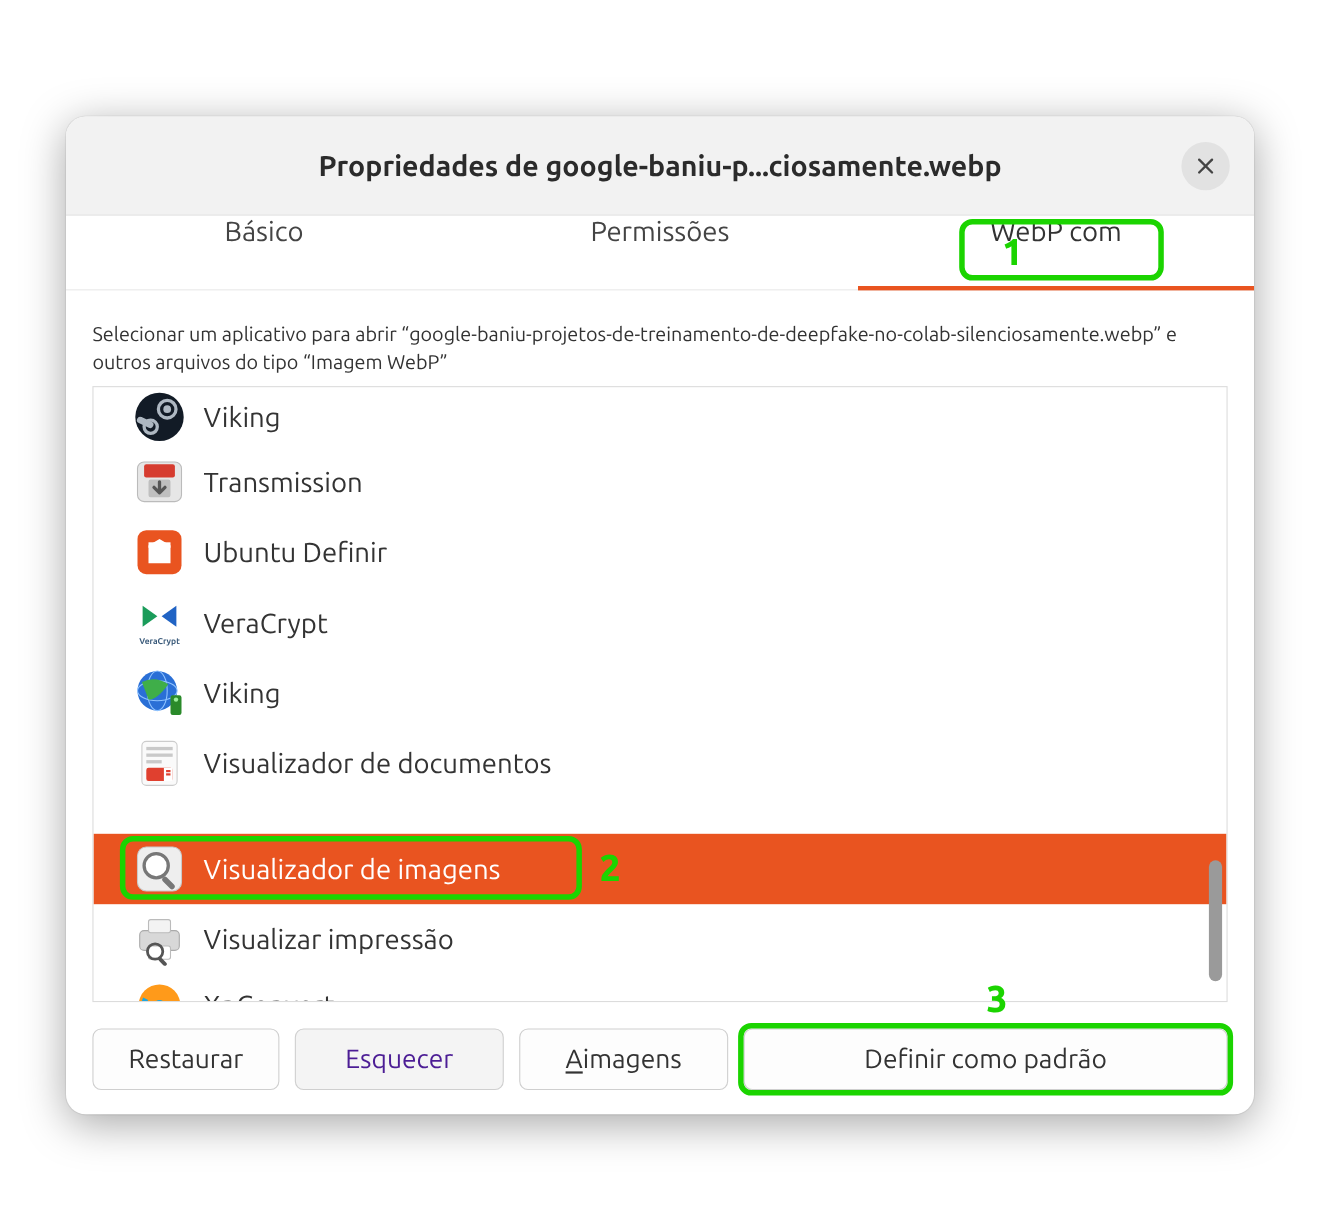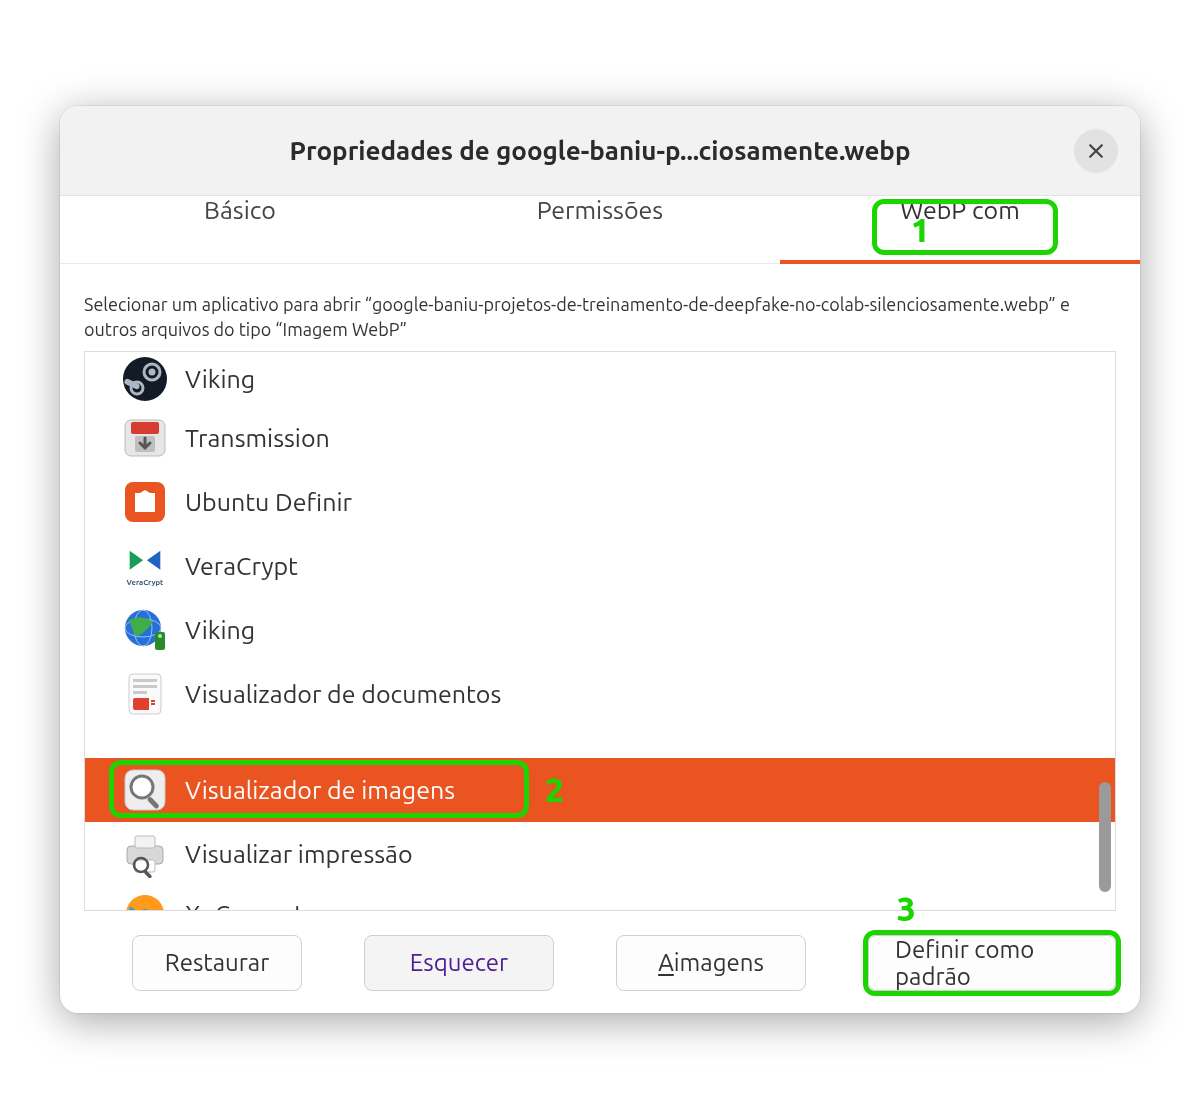--- a/index.html
+++ b/index.html
@@ -156,21 +156,20 @@
     border: 1px solid #cfcfcf;
     border-radius: 8px;
     background: #fdfdfd;
     font-size: 24px;
     color:#333;
     display:flex;
     align-items:center;
     justify-content:center;
     padding: 0 26px;
     cursor:pointer;
-    margin-left:48px;
   }
   .btn.disabled {
     color:#4c1d95;
     background:#f4f4f4;
   }
   .btn.restore { min-width: 170px; }
   .btn.forget  { min-width: 190px; }
   .btn.add     { min-width: 190px; }
   .btn.default { flex:1; }
   .underline-a { text-decoration: underline; text-underline-offset:3px; }

